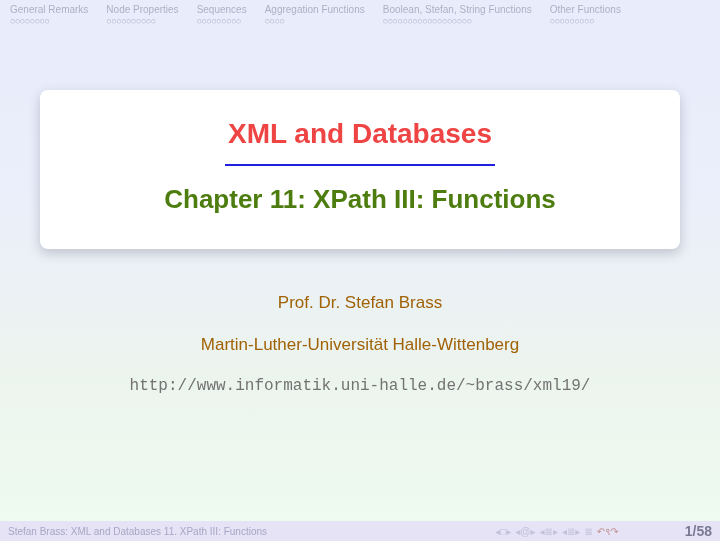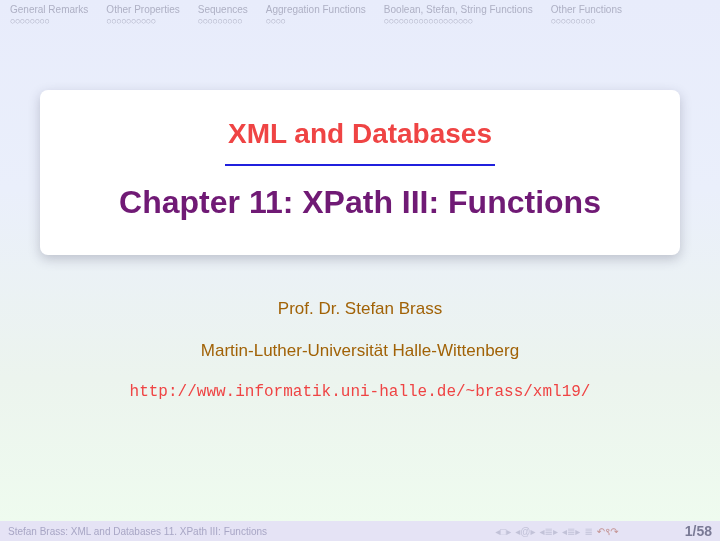--- a/index.html
+++ b/index.html
@@ -34,37 +34,37 @@
     font-size: 28px;
     font-family: "Trebuchet MS", "Segoe UI", sans-serif;
   }
   .card-rule {
     border: none;
     border-top: 2px solid #2020dd;
     width: 270px;
     margin: 14px auto 18px auto;
   }
   .card-subtitle {
-    color: #701a75;
+    color: #4d7c0f;
     font-weight: 700;
-    font-size: 32px;
+    font-size: 26px;
     font-family: "Trebuchet MS", "Segoe UI", sans-serif;
   }
   .meta {
     text-align: center;
     margin-top: 44px;
     color: #a16207;
     font-size: 17px;
   }
   .meta > div { margin-bottom: 22px; }
   .url {
     text-align: center;
     font-family: "Consolas", "Courier New", monospace;
     font-size: 16px;
-    color: #ef4444;
+    color: #737373;
     margin-top: 22px;
   }
   .footer {
     position: absolute;
     left: 0; right: 0; bottom: 0;
     height: 20px;
     background: #e5e3f5;
     display: flex;
     align-items: center;
     padding: 0 8px;
@@ -81,21 +81,21 @@
 </style>
 </head>
 <body>
 
 <div class="nav">
   <div class="nav-col">
     <span class="nav-title">General Remarks</span>
     <span class="nav-dots">○○○○○○○○</span>
   </div>
   <div class="nav-col">
-    <span class="nav-title">Other Properties</span>
+    <span class="nav-title">Node Properties</span>
     <span class="nav-dots">○○○○○○○○○○</span>
   </div>
   <div class="nav-col">
     <span class="nav-title">Sequences</span>
     <span class="nav-dots">○○○○○○○○○</span>
   </div>
   <div class="nav-col">
     <span class="nav-title">Aggregation Functions</span>
     <span class="nav-dots">○○○○</span>
   </div>

